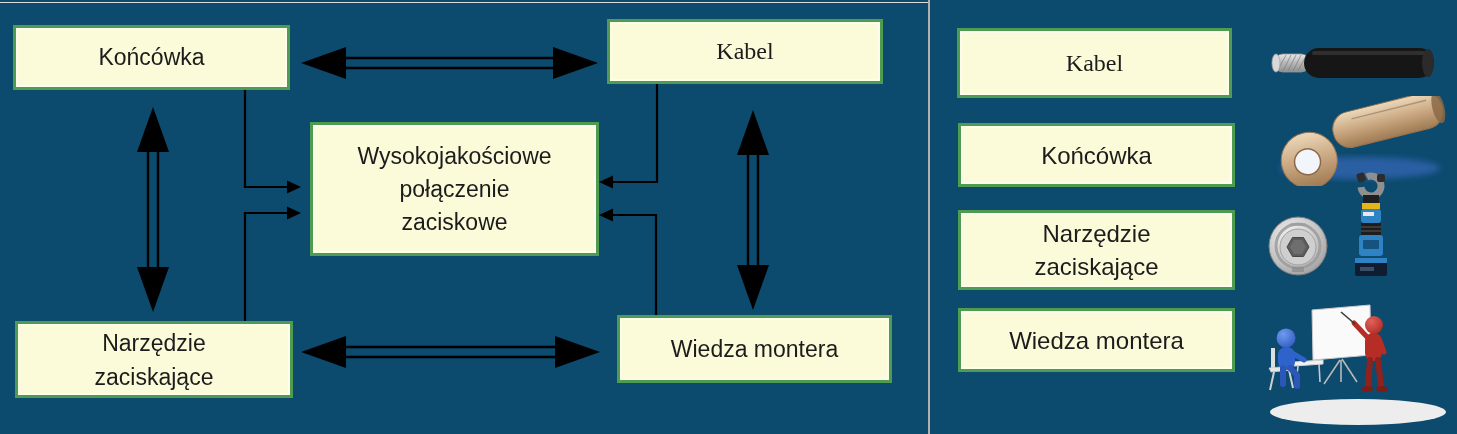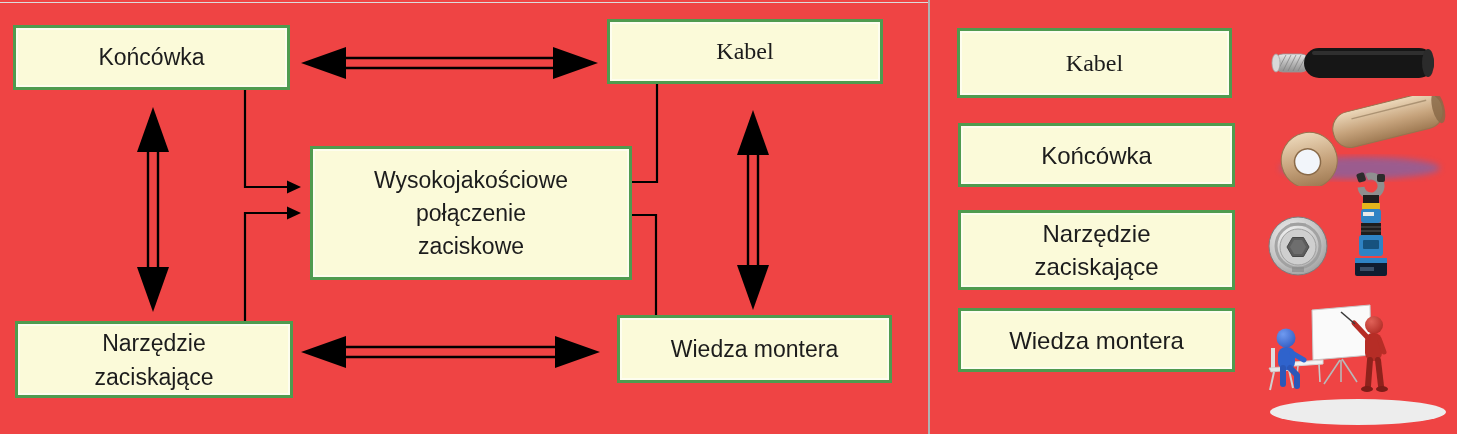--- a/index.html
+++ b/index.html
@@ -1,17 +1,17 @@
 <!DOCTYPE html>
 <html style="--box-fill: #fbfad9; --box-border: #4f9b4f; --arrow: #000000; --divider: #b0b0b0; --text: #1c1c1c;"><head>
 <meta charset="utf-8">
 <style>
   html,body{margin:0;padding:0;background:#fff;}
   .canvas{
-    position:relative;width:1457px;height:434px;background:#ef4444;overflow:hidden;
+    position:relative;width:1457px;height:434px;background:#0c4a6e;overflow:hidden;
     font-family:"Liberation Sans",sans-serif;color:var(--text,#1c1c1c);
   }
   .top-edge{position:absolute;left:0;top:2px;width:929px;height:1px;background:#dcdcdc;}
   .ybox{
     position:absolute;box-sizing:border-box;
     background:var(--box-fill,#fbfad9);
     border:3px solid var(--box-border,#4f9b4f);
     box-shadow:inset 0 0 0 2px rgba(255,255,255,.55);
     display:flex;align-items:center;justify-content:center;text-align:center;
   }
@@ -77,21 +77,21 @@
   </svg>
 
   <div class="ybox" style="left:13px;top:25px;width:277px;height:65px;">
     <span class="node-label">Końcówka</span>
   </div>
 
   <div class="ybox" style="left:607px;top:19px;width:276px;height:65px;">
     <span class="node-label alt-font">Kabel</span>
   </div>
 
-  <div class="ybox" style="left:310px;top:146px;width:322px;height:134px;">
+  <div class="ybox" style="left:310px;top:122px;width:289px;height:134px;">
     <span class="node-label">Wysokojakościowe
 połączenie
 zaciskowe</span>
   </div>
 
   <div class="ybox" style="left:15px;top:321px;width:278px;height:77px;">
     <span class="node-label" style="line-height:34px;">Narzędzie
 zaciskające</span>
   </div>
 

